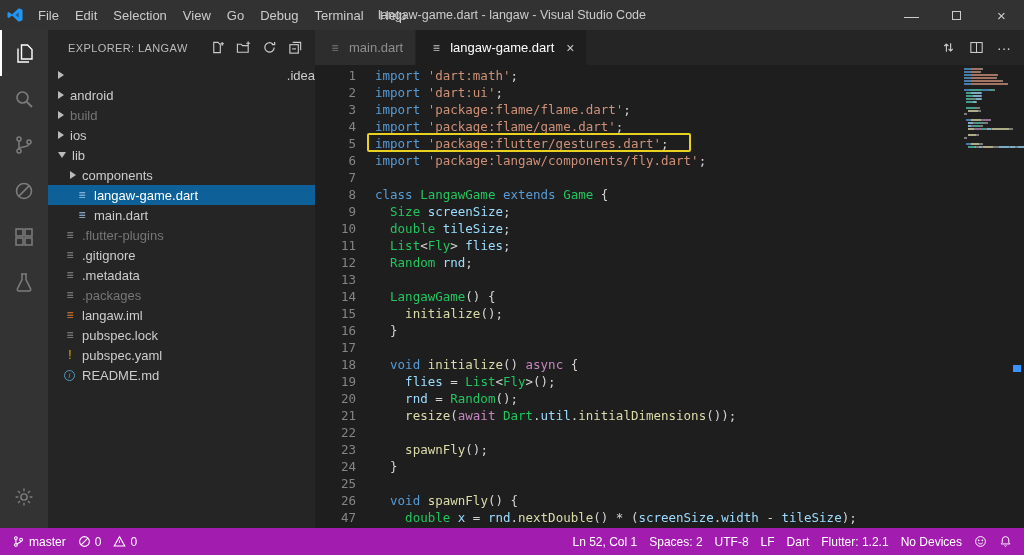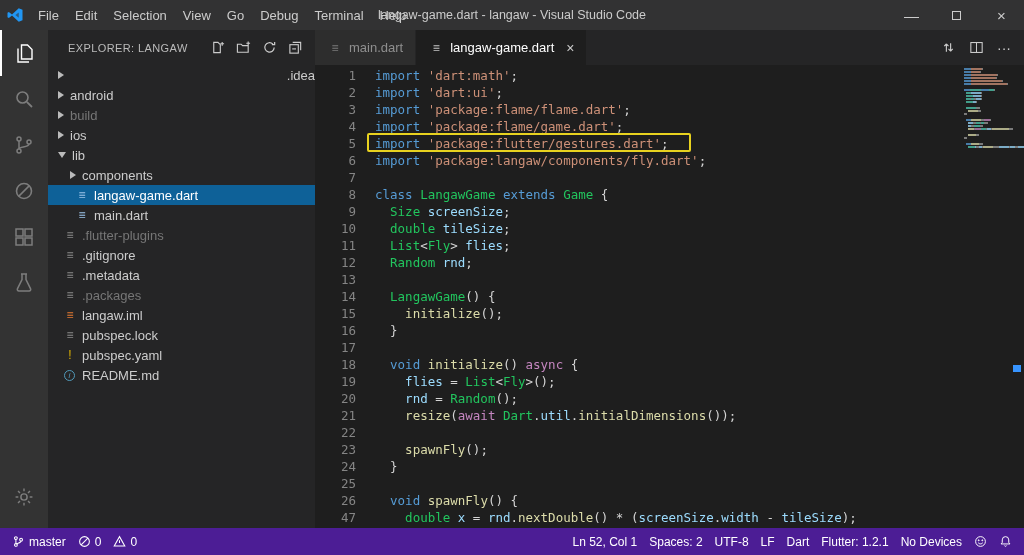--- a/index.html
+++ b/index.html
@@ -65,21 +65,21 @@
   .tok-pun  { color:#d4d4d4; }
   .annotation-box { position:absolute; left:52px; top:-2px; width:324px; height:19px; border:2px solid #e8d21f; border-radius:2px; pointer-events:none; z-index:3; }
 
   .minimap { position:absolute; top:3px; right:14px; width:46px; }
   .mm-line { height:2px; margin-bottom:1px; display:flex; opacity:.75; }
   .mm-line span { height:2px; display:inline-block; flex:none; }
   .scrollbar { position:absolute; top:0; right:0; width:14px; bottom:0; }
   .scroll-marker { position:absolute; right:3px; top:300px; width:8px; height:7px; background:#3794ff; }
 
   
-  .status-bar { height:27px; background:#4c1d95; display:flex; align-items:center; color:#ffffff; font-size:12px; padding:0 6px; }
+  .status-bar { height:27px; background:#a21caf; display:flex; align-items:center; color:#ffffff; font-size:12px; padding:0 6px; }
   .status-item { display:flex; align-items:center; gap:4px; padding:0 6px; height:100%; cursor:pointer; white-space:nowrap; }
   .status-right { margin-left:auto; display:flex; height:100%; }
   .icon { display:inline-flex; align-items:center; justify-content:center; }
   .icon svg { display:block; }
 </style>
 </head>
 <body>
 
 <div class="title-bar">
   <span class="vscode-logo icon">

